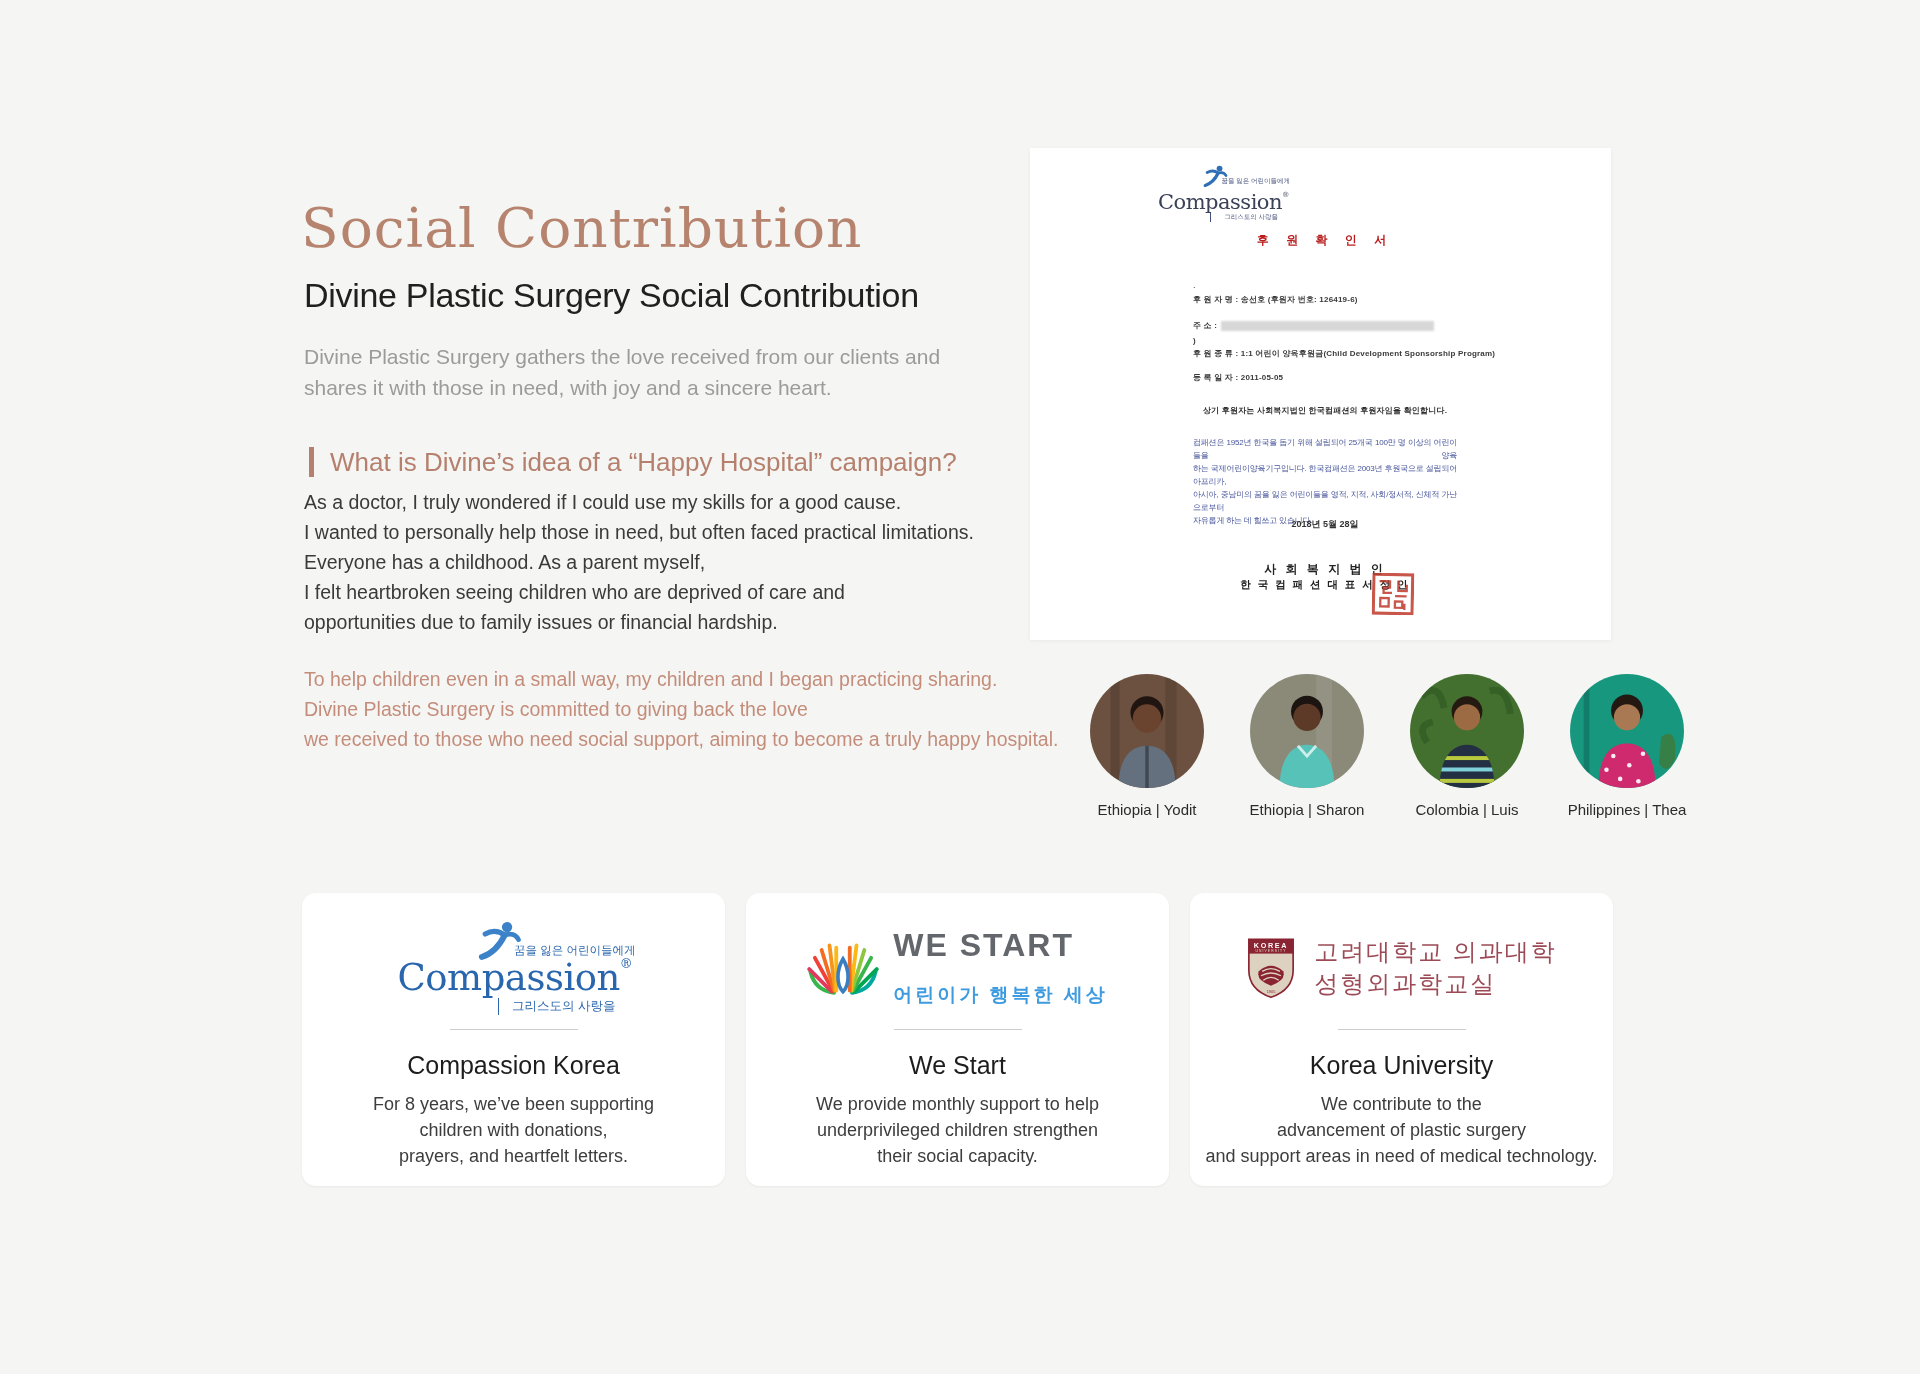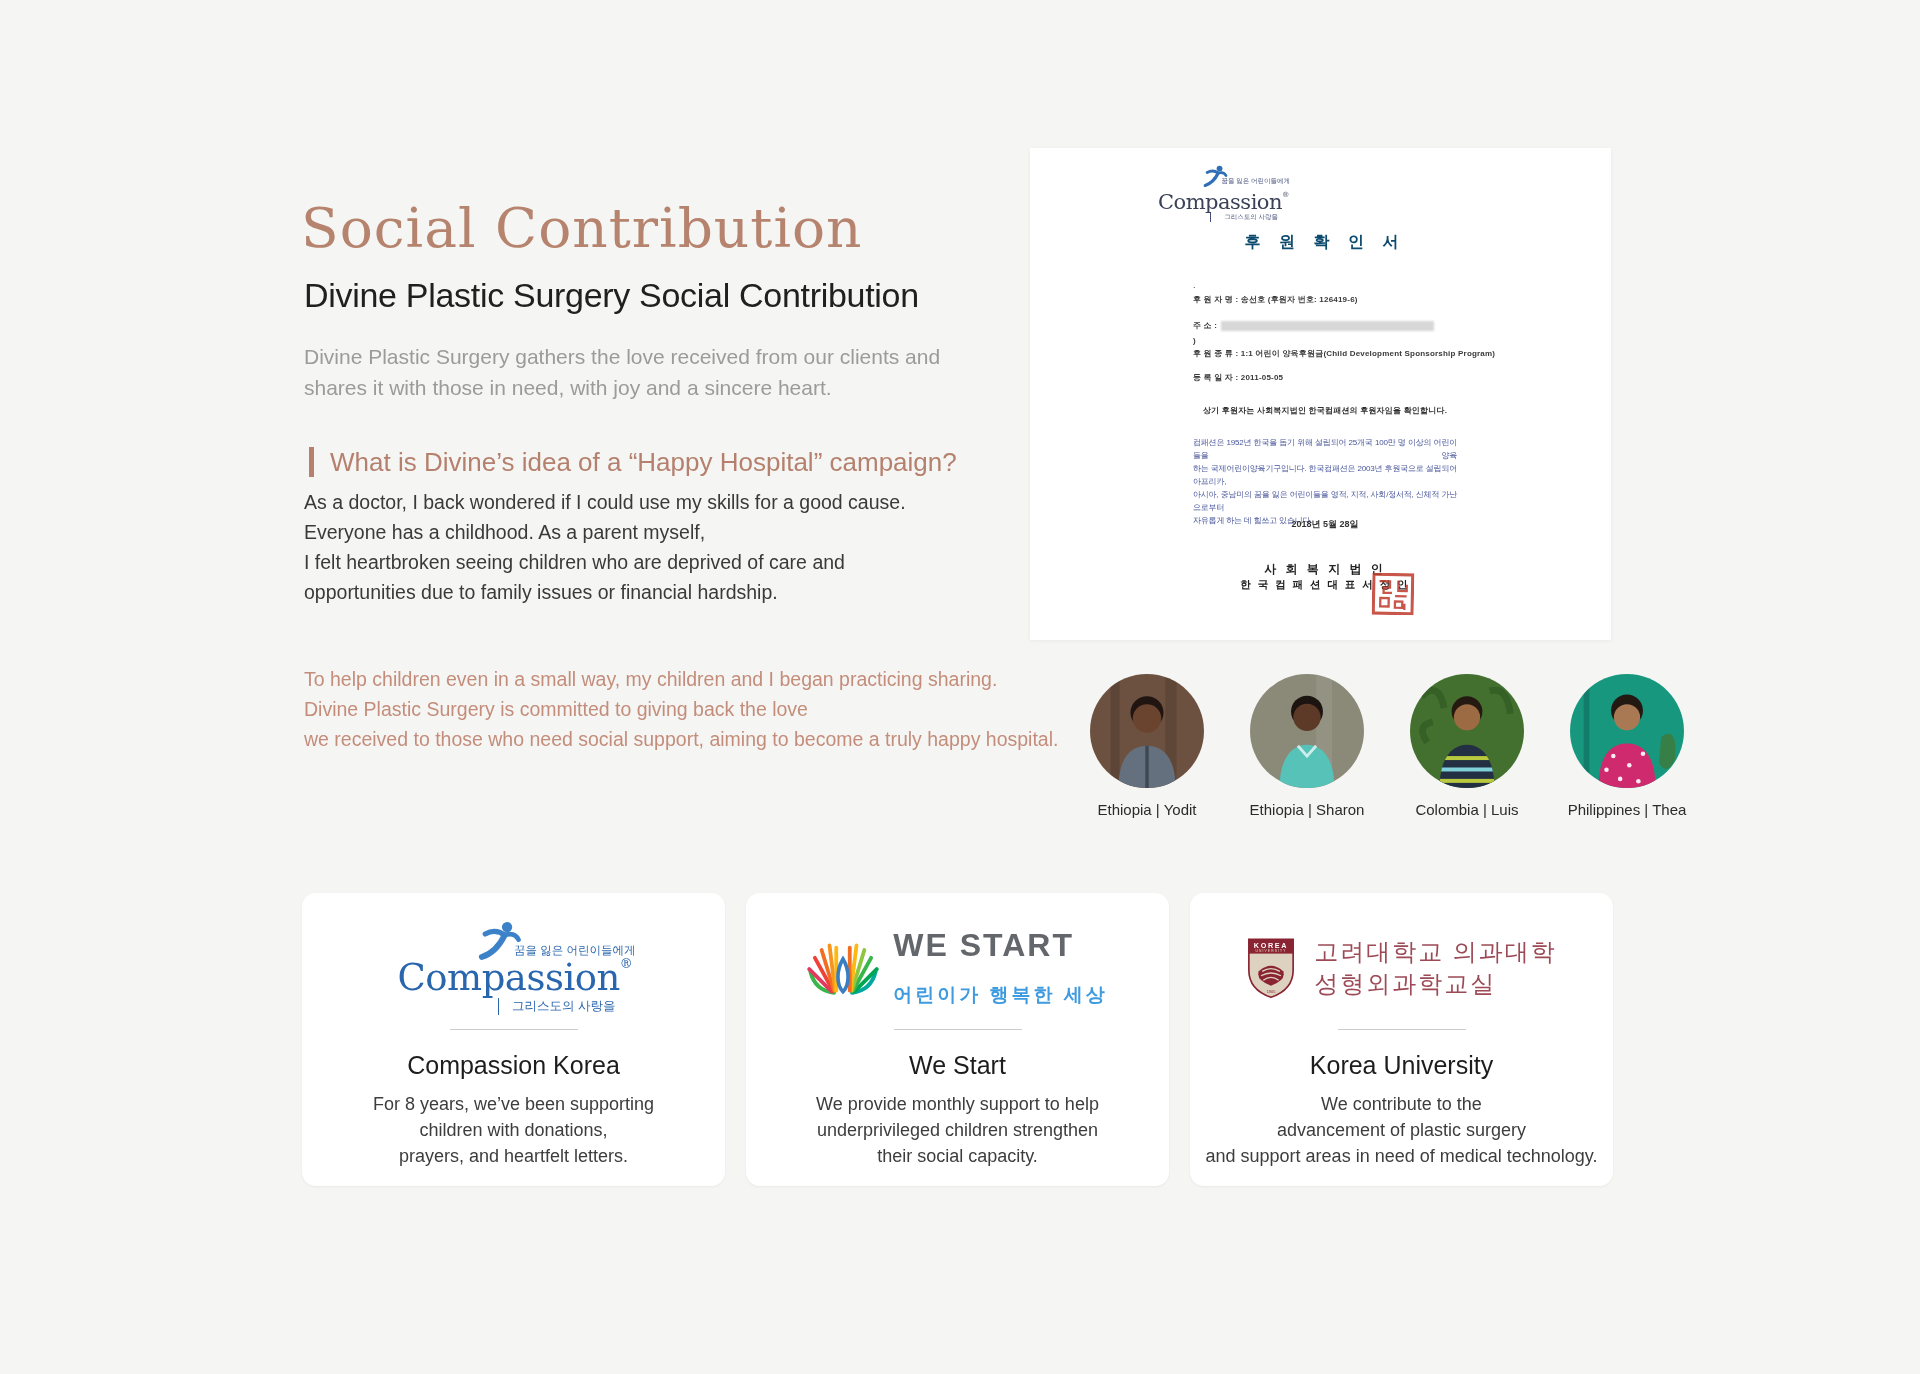--- a/index.html
+++ b/index.html
@@ -13,21 +13,21 @@
   .hero-subtitle { left:304px; top:276px; font-size:34px; font-weight:500; color:#202020; letter-spacing:-0.3px; }
   .hero-intro { left:304px; top:341px; font-size:21px; color:#9b9b9b; line-height:31px; }
   .q-heading { left:309px; top:447px; font-size:26px; font-weight:500; color:#b5806d; border-left:5px solid #b5806d; padding-left:16px; line-height:30px; }
   .answer { left:304px; top:487px; font-size:19.5px; color:#3a3a3a; line-height:30px; }
   .highlight { left:304px; top:664px; font-size:19.5px; color:#c48d7b; line-height:30px; }
 
   
   .certificate { left:1030px; top:148px; width:581px; height:492px; background:#ffffff; box-shadow:0 1px 4px rgba(0,0,0,0.05); }
   .cert-inner { position:absolute; inset:0; }
   .cert-col { position:absolute; left:163px; width:264px; }
-  .cert-title { top:84px; text-align:center; font-size:16px; font-weight:bold; letter-spacing:7px; color:#0c4a6e; }
+  .cert-title { top:84px; text-align:center; font-size:12px; font-weight:bold; letter-spacing:7px; color:#b91c1c; }
   .cert-dot { top:132px; font-size:9px; color:#333; }
   .cert-row { font-size:8px; font-weight:bold; color:#3a3a3a; letter-spacing:0.2px; white-space:nowrap; }
   .redacted-bar { display:inline-block; width:213px; height:10px; background:#d7d7d7; filter:blur(1px); vertical-align:middle; margin-left:4px; }
   .cert-confirm { top:257px; text-align:center; font-size:8px; font-weight:bold; color:#2e2e2e; letter-spacing:0.2px; }
   .cert-par { top:288px; }
   .cert-par div { font-size:8px; line-height:13px; color:#46549b; letter-spacing:-0.2px; text-align:justify; text-align-last:justify; }
   .cert-par div:last-child { text-align-last:left; }
   .cert-date { top:370px; text-align:center; font-size:9px; font-weight:600; color:#333; }
   .cert-sig1 { top:413px; text-align:center; font-size:12px; font-weight:bold; letter-spacing:3px; color:#222; }
   .cert-sig2 { top:430px; text-align:center; font-size:10.5px; font-weight:bold; letter-spacing:2px; color:#222; white-space:nowrap; }
@@ -81,21 +81,22 @@
 <h2 class="abs hero-subtitle">Divine Plastic Surgery Social Contribution</h2>
 
 <div class="abs hero-intro">
   <div>Divine Plastic Surgery gathers the love received from our clients and</div>
   <div>shares it with those in need, with joy and a sincere heart.</div>
 </div>
 
 <div class="abs q-heading">What is Divine’s idea of a “Happy Hospital” campaign?</div>
 
 <div class="abs answer">
-  <div>As a doctor, I back wondered if I could use my skills for a good cause.</div>
+  <div>As a doctor, I truly wondered if I could use my skills for a good cause.</div>
+  <div>I wanted to personally help those in need, but often faced practical limitations.</div>
   <div>Everyone has a childhood. As a parent myself,</div>
   <div>I felt heartbroken seeing children who are deprived of care and</div>
   <div>opportunities due to family issues or financial hardship.</div>
 </div>
 
 <div class="abs highlight">
   <div>To help children even in a small way, my children and I began practicing sharing.</div>
   <div>Divine Plastic Surgery is committed to giving back the love</div>
   <div>we received to those who need social support, aiming to become a truly happy hospital.</div>
 </div>

